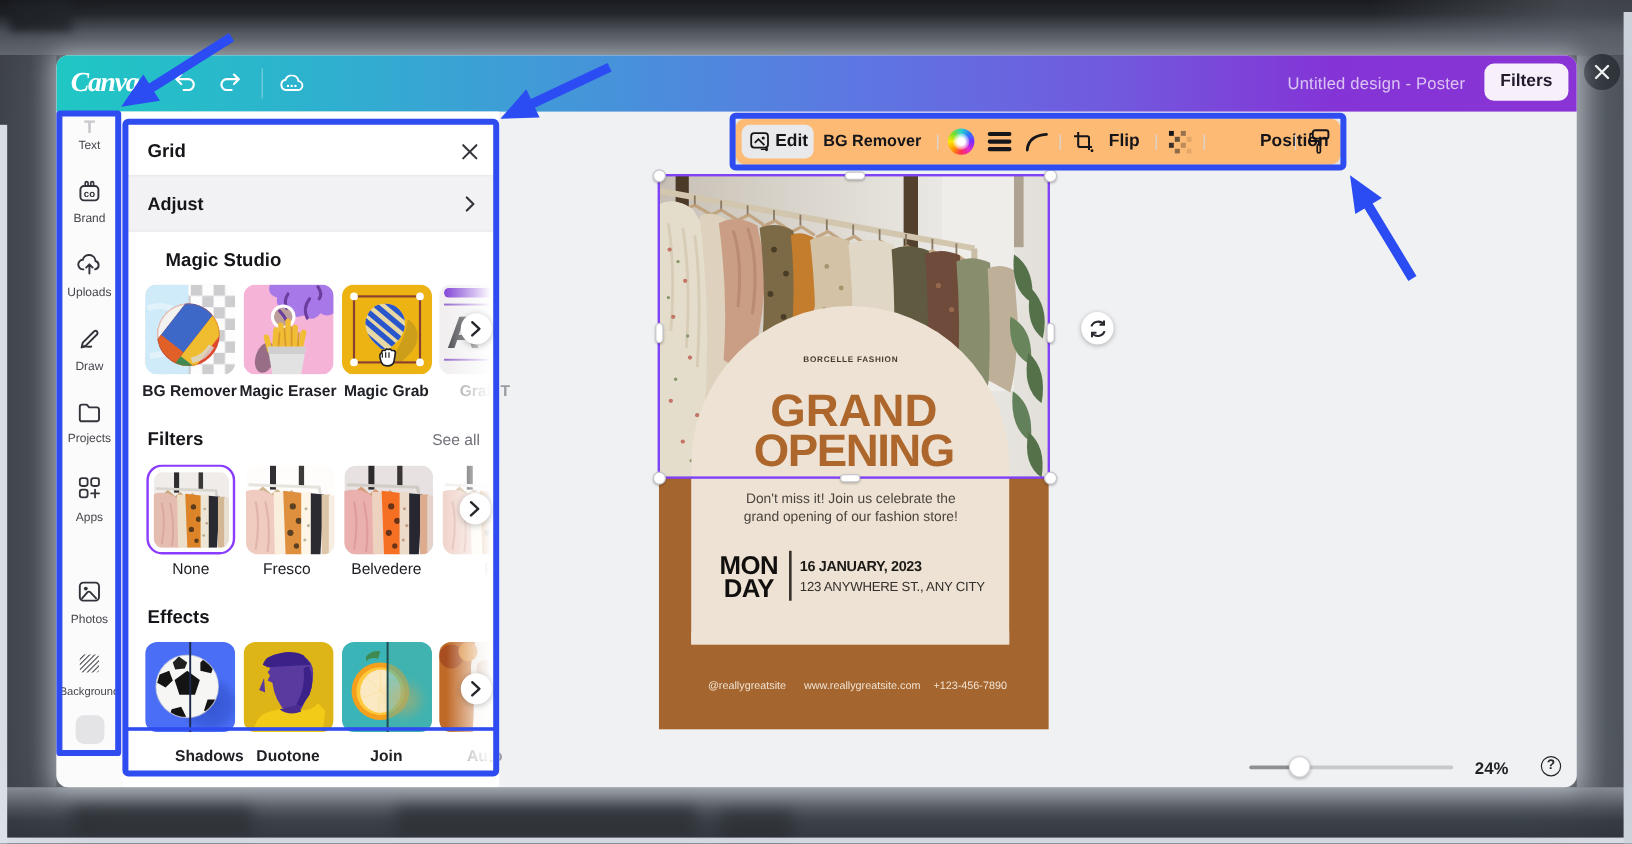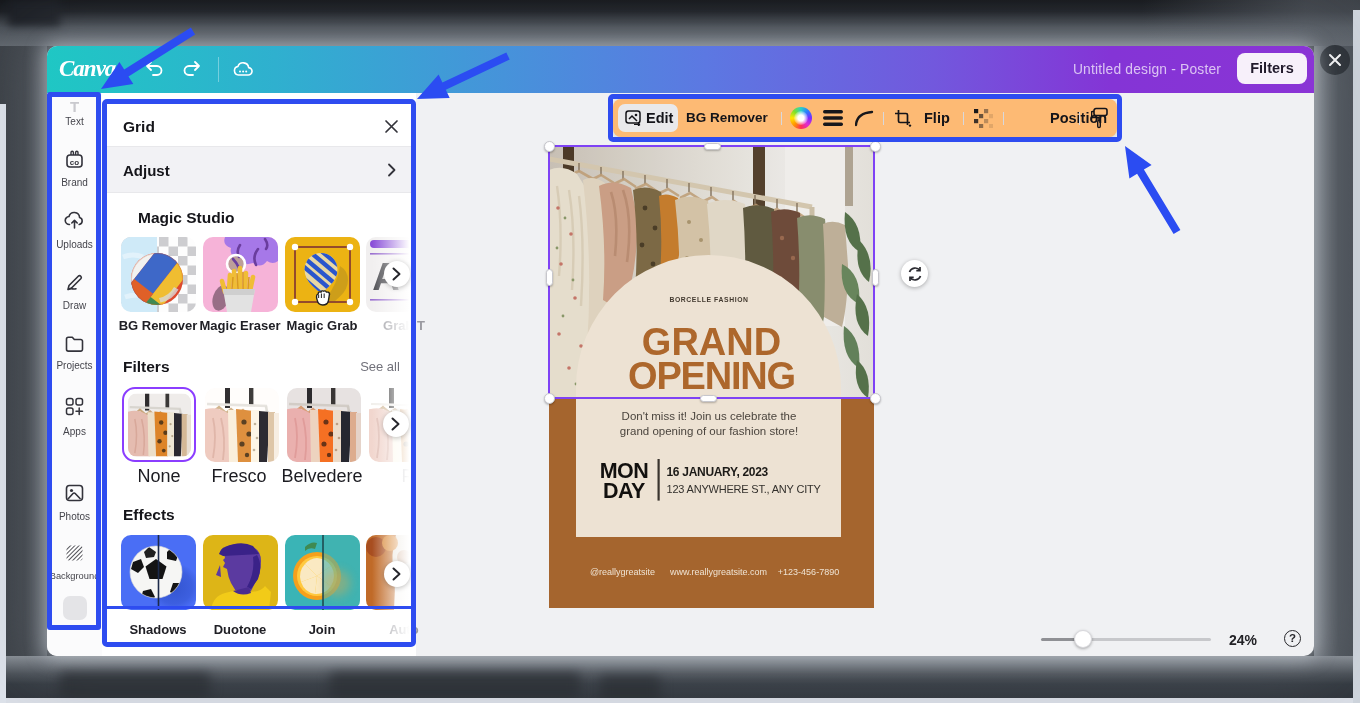--- a/index.html
+++ b/index.html
@@ -47,21 +47,21 @@
 
   
   #sidebar { left:0; top:47px; width:55px; height:563px; background:#fbfbfc; }
 
   
   #panel { left:55px; top:47px; width:314px; height:563px; background:#ffffff; }
   .p-title { position:absolute; font-size:15.5px; font-weight:bold; color:#15151a; }
   #adjust-row { left:5px; top:53px; width:304px; height:47px; background:#f2f2f5;
     border-top:1px solid #e8e8eb; border-bottom:1px solid #e8e8eb; }
   .cardlabel { position:absolute; font-size:13px; font-weight:bold; color:#202026; text-align:center; width:90px; }
-  .thumblabel { position:absolute; font-size:18px; color:#1c1c22; text-align:center; width:90px; }
+  .thumblabel { position:absolute; font-size:13px; color:#1c1c22; text-align:center; width:90px; }
   .fadeR { left:270px; width:44px; background:linear-gradient(90deg,rgba(255,255,255,0),#ffffff 85%); }
   .chev-btn { position:absolute; width:26px; height:26px; border-radius:50%; background:#fff;
     box-shadow:0 1px 5px rgba(0,0,0,.25); }
   .chev-btn svg { position:absolute; left:8px; top:6px; }
 
   
   #poster { left:502px; top:100px; width:325px; height:462px; }
   #sel { left:501px; top:99px; width:327px; height:254px; border:2px solid #7f42f5; }
   .handle { position:absolute; background:#fff; border:1px solid #c6c6cc; box-shadow:0 1px 2px rgba(0,0,0,.25); }
   .h-circ { width:11px; height:11px; border-radius:50%; }
@@ -470,21 +470,21 @@
             <g clip-path="url(#f4)">
               <rect width="75" height="75" fill="#e8e2d8"></rect>
               <path d="M0 0 H30 Q24 20 28 40 L30 75 H0 Z" fill="#c06a28"></path>
               <circle cx="10" cy="12" r="10" fill="#a84e20"></circle>
               <circle cx="24" cy="8" r="8" fill="#d98a3a"></circle>
               <path d="M30 30 q8 -6 14 0 l2 45 H28 Z" fill="#f4f2ee"></path>
               <circle cx="38" cy="22" r="7" fill="#caa284"></circle>
             </g>
           </svg>
       </div>
-      <div class="cardlabel" style="left:11px; top:529px;">Shadows</div>
+      <div class="cardlabel" style="left:11px; top:529px;text-align:right;">Shadows</div>
       <div class="cardlabel" style="left:93px; top:529px;">Duotone</div>
       <div class="cardlabel" style="left:175px; top:529px;">Join</div>
       <div class="cardlabel" style="left:257px; top:529px; color:#9a9aa0;">Auto</div>
       <div class="abs fadeR" style="top:441px; height:100px;"></div>
       <div class="chev-btn" style="left:282px; top:468px;">
           <svg width="9" height="14" viewBox="0 0 9 14">
             <path d="M1.5 1.5 L7.5 7 L1.5 12.5" fill="none" stroke="#26262c" stroke-width="2" stroke-linecap="round" stroke-linejoin="round"></path>
           </svg>
         </div>
     </div>

